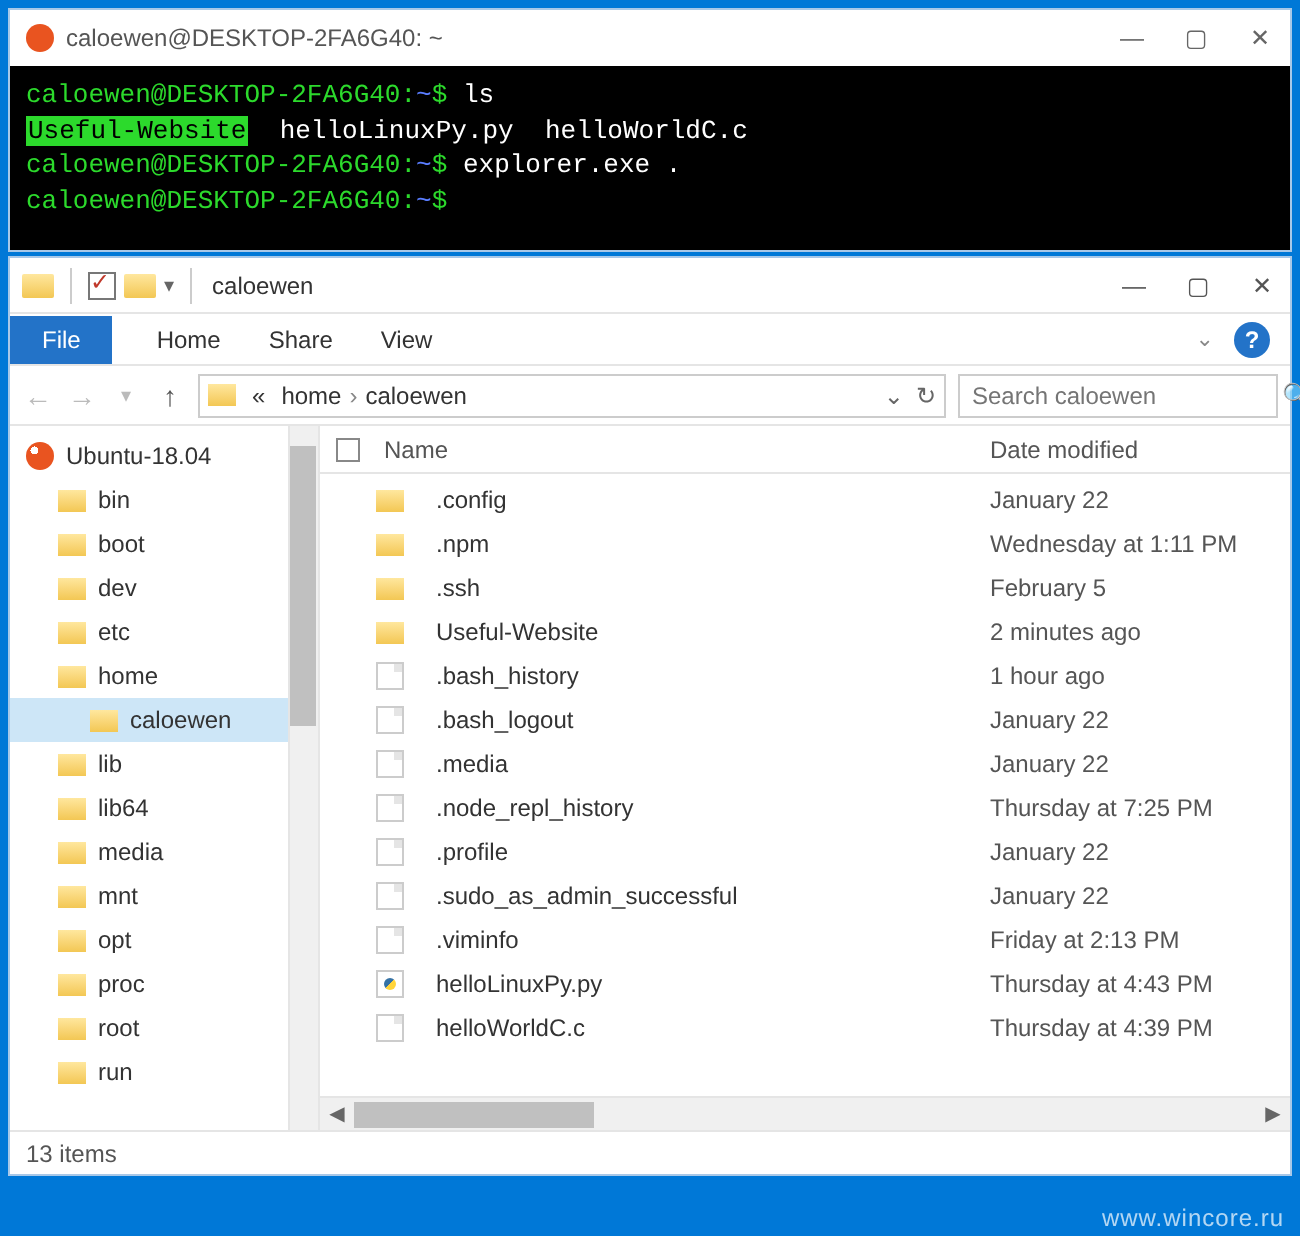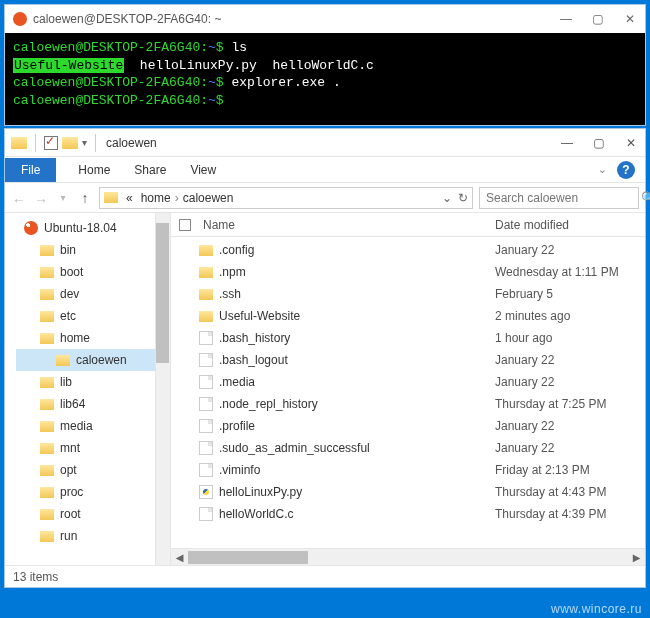--- a/index.html
+++ b/index.html
@@ -49,40 +49,40 @@
 .crumb { padding: 0 4px; cursor: pointer; }
 .crumb-sep { color: #888; }
 .addr-end { margin-left: auto; display: flex; gap: 6px; color: #666; }
 .refresh-btn { cursor:pointer; }
 .search-box { width: 160px; border: 1px solid #ccc; height: 22px; display: flex; align-items: center; padding: 0 6px; color: #888; }
 .search-box input { border: none; outline: none; flex: 1; font: inherit; color: #333; background: transparent; }
 .search-icon { color: #888; }
 
 
 .panes { flex: 1; display: flex; overflow: hidden; }
-.tree { width: 155px; border-right: 1px solid #e5e5e5; overflow-y: auto; padding-top: 4px; position: relative; margin-left: 11px; }
+.tree { width: 155px; border-right: 1px solid #e5e5e5; overflow-y: auto; padding-top: 4px; position: relative; }
 .tree-scrollbar { position: absolute; right: 0; top: 0; width: 15px; height: 100%; background: #f0f0f0; border-left: 1px solid #e5e5e5; }
 .tree-thumb { position: absolute; right: 1px; top: 10px; width: 13px; height: 140px; background: #c0c0c0; }
 .tree-item { display: flex; align-items: center; height: 22px; padding-left: 8px; cursor: pointer; font-size: 12px; color: #333; }
 .tree-item.depth1 { padding-left: 24px; }
 .tree-item.depth2 { padding-left: 40px; }
 .tree-item.sel { background: #cde6f7; }
 .tree-folder { width: 14px; height: 11px; background: linear-gradient(#ffe79e,#f3c754); margin-right: 6px; flex-shrink: 0; }
 .tree-ubuntu { width: 14px; height: 14px; background: radial-gradient(circle at 30% 30%, #fff 2px, transparent 2px), #E95420; border-radius: 50%; margin-right: 6px; flex-shrink: 0; }
 
 .filepane { flex: 1; position: relative; display: flex; flex-direction: column; }
 .headers { display: flex; border-bottom: 1px solid #e5e5e5; color: #555; font-size: 12px; height: 24px; align-items:center; }
 .hdr-check { width: 28px; display:flex; justify-content:center; }
 .hdr-check-box { width:12px; height:12px; border:1px solid #888; }
 .hdr-name { flex: 1; padding-left: 4px; border-right: 1px solid transparent; cursor:pointer; }
 .hdr-date { width: 160px; padding-left: 10px; cursor:pointer; }
 .file-rows { flex: 1; overflow: auto; padding-top: 2px; }
 .file-row { display: flex; align-items: center; height: 22px; font-size: 12px; color: #333; cursor: pointer; }
 .file-pad { width: 28px; }
-.file-name-cell { flex: 1; display: flex; align-items: center; gap: 6px; text-align: center; }
+.file-name-cell { flex: 1; display: flex; align-items: center; gap: 16px; text-align: center; }
 .file-icon { width: 14px; height: 14px; flex-shrink:0; }
 .i-folder { background: linear-gradient(#ffe79e,#f3c754); height: 11px; }
 .i-file { background: #fff; border: 1px solid #ccc; position:relative; }
 .i-file::after { content:""; position:absolute; right:0; top:0; width:4px; height:4px; background:#e5e5e5; }
 .i-py { background: #fff; border: 1px solid #ccc; position:relative; }
 .i-py::after { content:""; position:absolute; inset:3px; background: linear-gradient(135deg,#3572A5 50%,#FFD43B 50%); border-radius:50%; }
 .file-date-cell { width: 160px; padding-left: 10px; color: #555; }
 .hscroll { height: 17px; background: #f0f0f0; border-top: 1px solid #e5e5e5; display:flex; align-items:center; }
 .hscroll-track { flex:1; position:relative; height:100%; }
 .hscroll-thumb { position:absolute; left:0; top:2px; width: 120px; height: 13px; background:#c0c0c0; }

